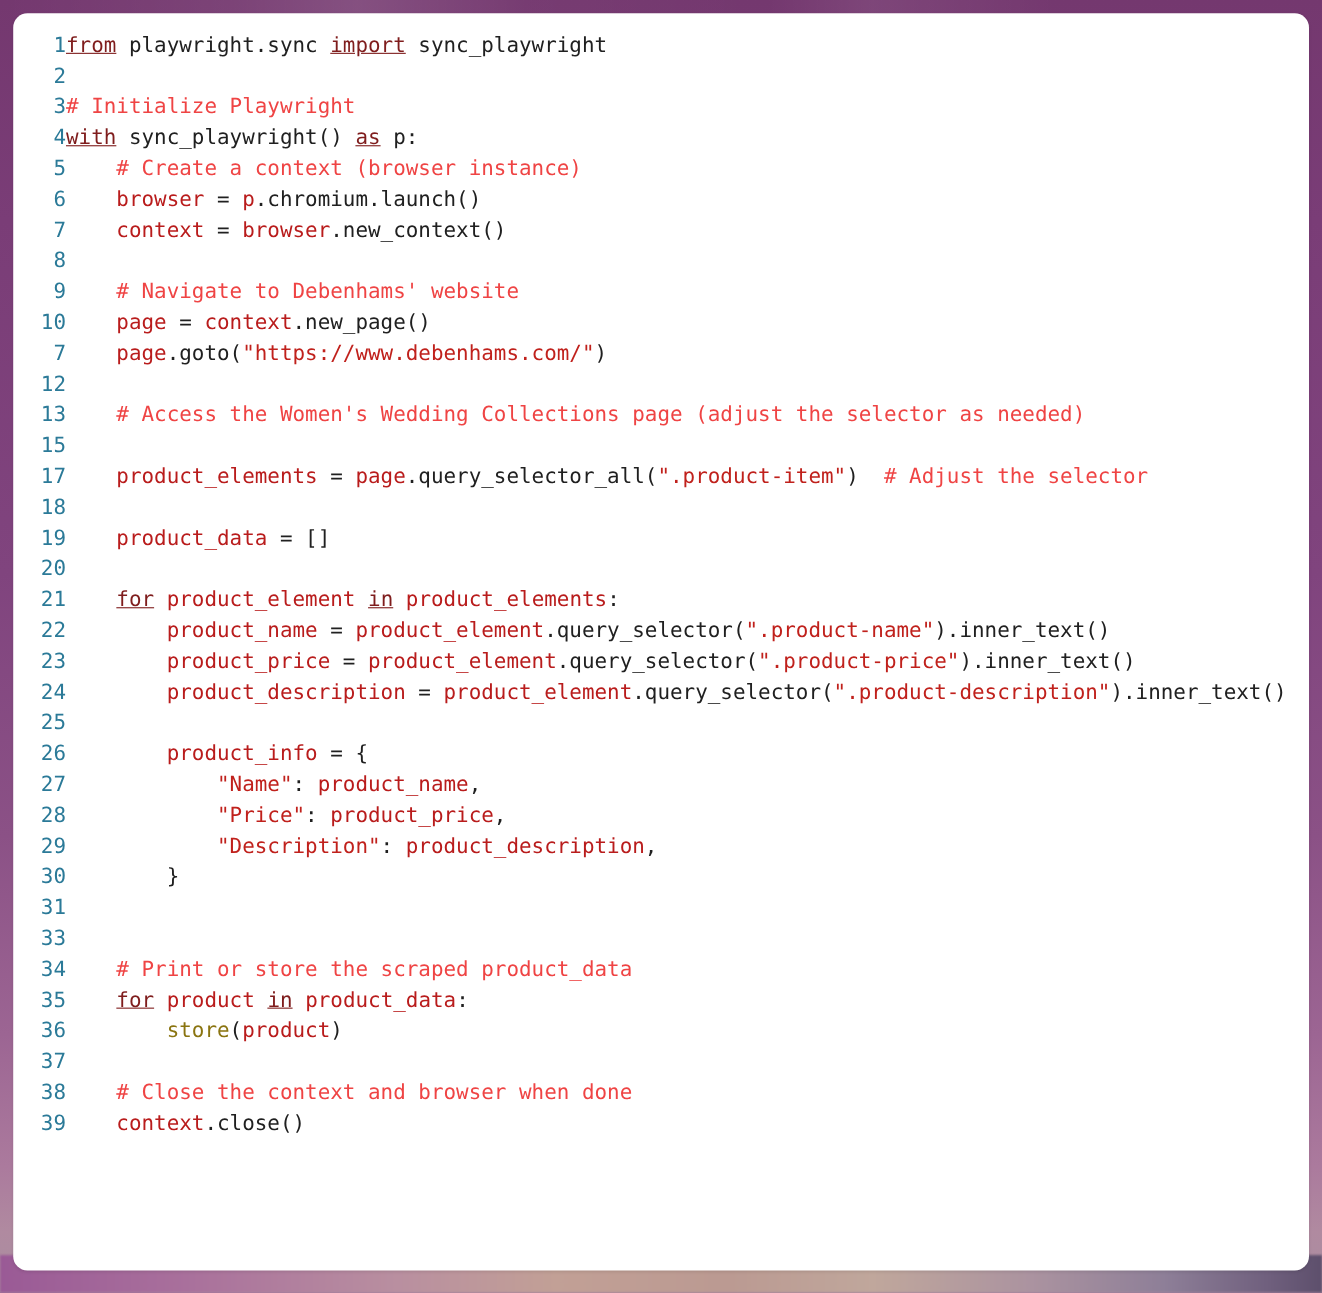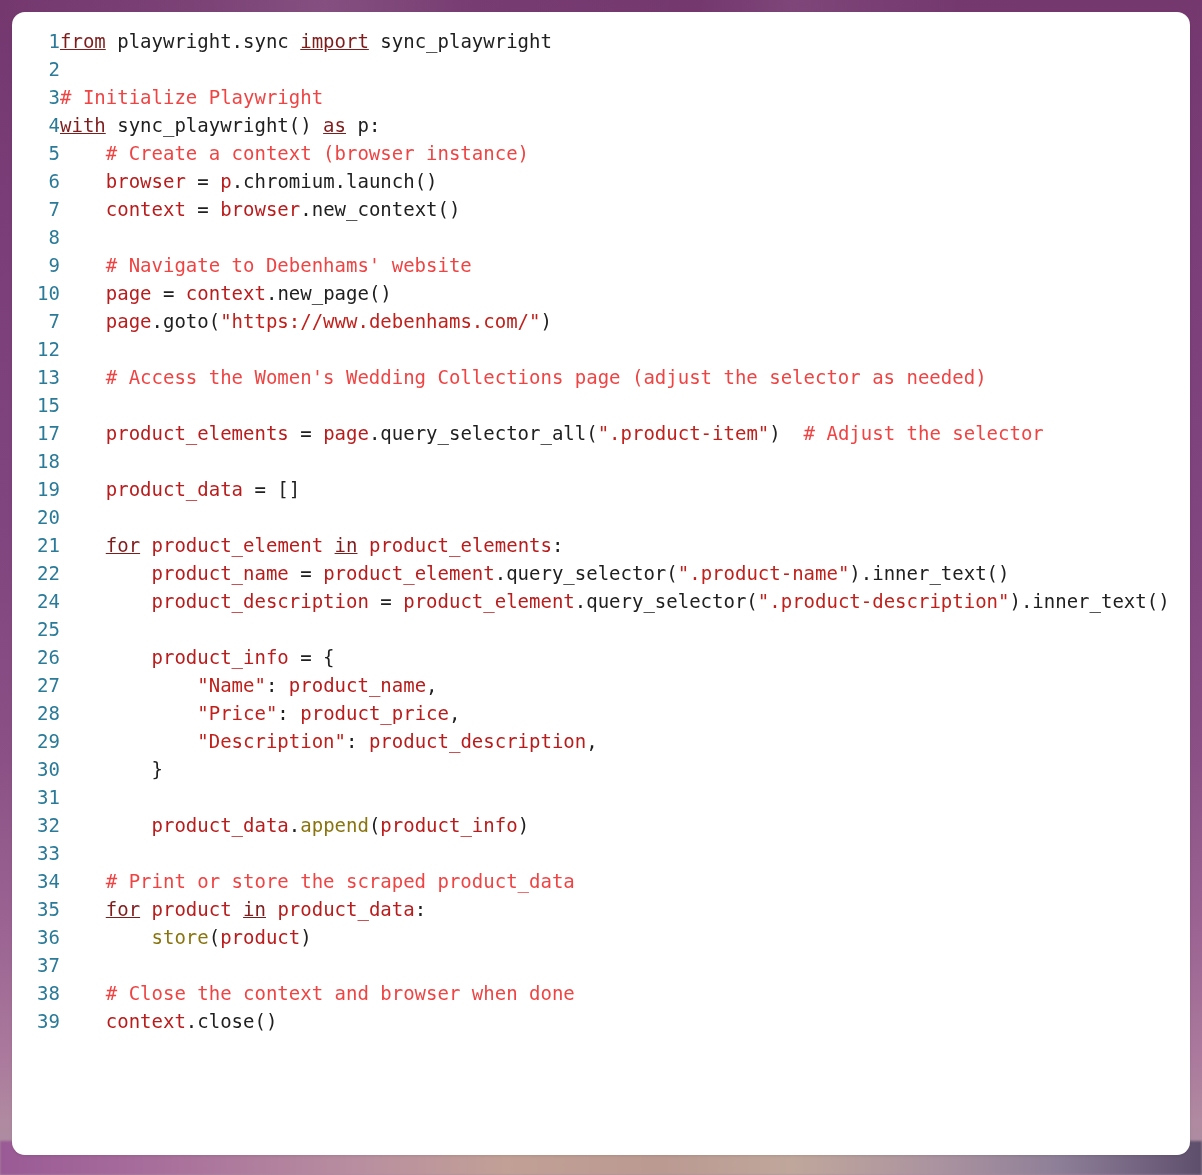--- a/index.html
+++ b/index.html
@@ -212,20 +212,24 @@
           </tr>
           <tr>
             <td class="ln">21</td>
             <td class="src"><span class="p">    </span><span class="k">for</span><span class="p"> </span><span class="n">product_element</span><span class="p"> </span><span class="k">in</span><span class="p"> </span><span class="n">product_elements</span><span class="p">:</span></td>
           </tr>
           <tr>
             <td class="ln">22</td>
             <td class="src"><span class="p">        </span><span class="n">product_name</span><span class="p"> = </span><span class="n">product_element</span><span class="p">.query_selector(</span><span class="s">".product-name"</span><span class="p">).inner_text()</span></td>
           </tr>
           <tr>
+            <td class="ln">23</td>
+            <td class="src"><span class="p">        </span><span class="n">product_price</span><span class="p"> = </span><span class="n">product_element</span><span class="p">.query_selector(</span><span class="s">".product-price"</span><span class="p">).inner_text()</span></td>
+          </tr>
+          <tr>
             <td class="ln">24</td>
             <td class="src"><span class="p">        </span><span class="n">product_description</span><span class="p"> = </span><span class="n">product_element</span><span class="p">.query_selector(</span><span class="s">".product-description"</span><span class="p">).inner_text()</span></td>
           </tr>
           <tr>
             <td class="ln">25</td>
             <td class="src">&nbsp;</td>
           </tr>
           <tr>
             <td class="ln">26</td>
             <td class="src"><span class="p">        </span><span class="n">product_info</span><span class="p"> = {</span></td>
@@ -242,24 +246,20 @@
             <td class="ln">29</td>
             <td class="src"><span class="p">            </span><span class="s">"Description"</span><span class="p">: </span><span class="n">product_description</span><span class="p">,</span></td>
           </tr>
           <tr>
             <td class="ln">30</td>
             <td class="src"><span class="p">        }</span></td>
           </tr>
           <tr>
             <td class="ln">31</td>
             <td class="src">&nbsp;</td>
-          </tr>
-          <tr>
-            <td class="ln">32</td>
-            <td class="src"><span class="p">        </span><span class="n">product_data</span><span class="p">.</span><span class="f">append</span><span class="p">(</span><span class="n">product_info</span><span class="p">)</span></td>
           </tr>
           <tr>
             <td class="ln">33</td>
             <td class="src">&nbsp;</td>
           </tr>
           <tr>
             <td class="ln">34</td>
             <td class="src"><span class="p">    </span><span class="c"># Print or store the scraped product_data</span></td>
           </tr>
           <tr>

